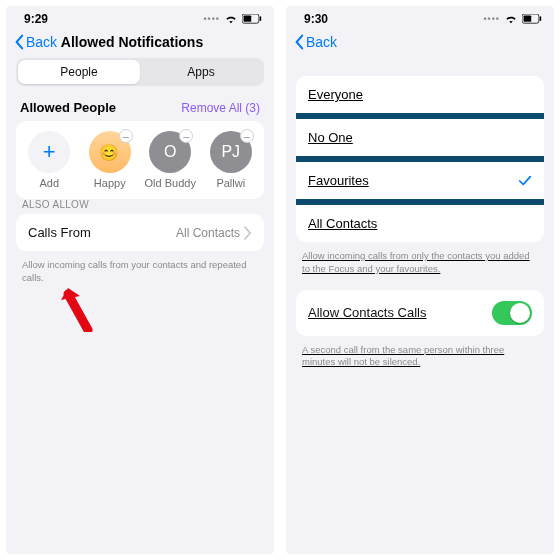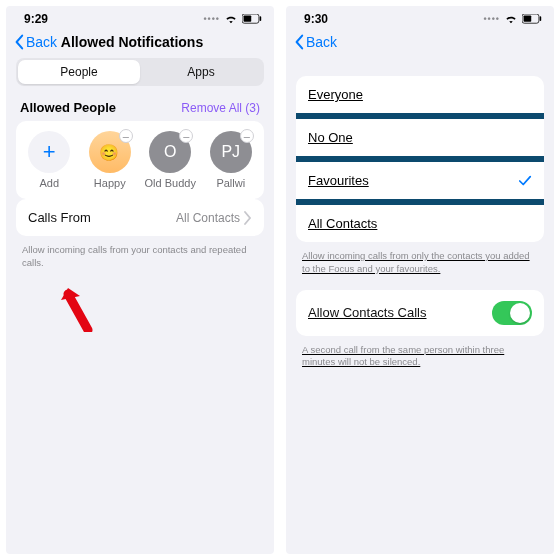--- a/index.html
+++ b/index.html
@@ -96,20 +96,21 @@
         <span class="pname">Old Buddy</span>
       </div>
       <div class="person">
         <div class="avatar grey">
             <span>PJ</span>
             <div class="badge-minus">–</div>
           </div>
         <span class="pname">Pallwi</span>
       </div>
     </div>
+    <div class="group-label">ALSO ALLOW</div>
     <div class="row-card">
       <div class="row">
         <span class="row-l">Calls From</span>
         <span class="row-r">
           <span>All Contacts</span>
           <svg class="chev" viewBox="0 0 8 14">
               <path d="M1 1l5 6-5 6" stroke="currentColor" stroke-width="1.8" fill="none" stroke-linecap="round"></path>
             </svg>
         </span>
       </div>

